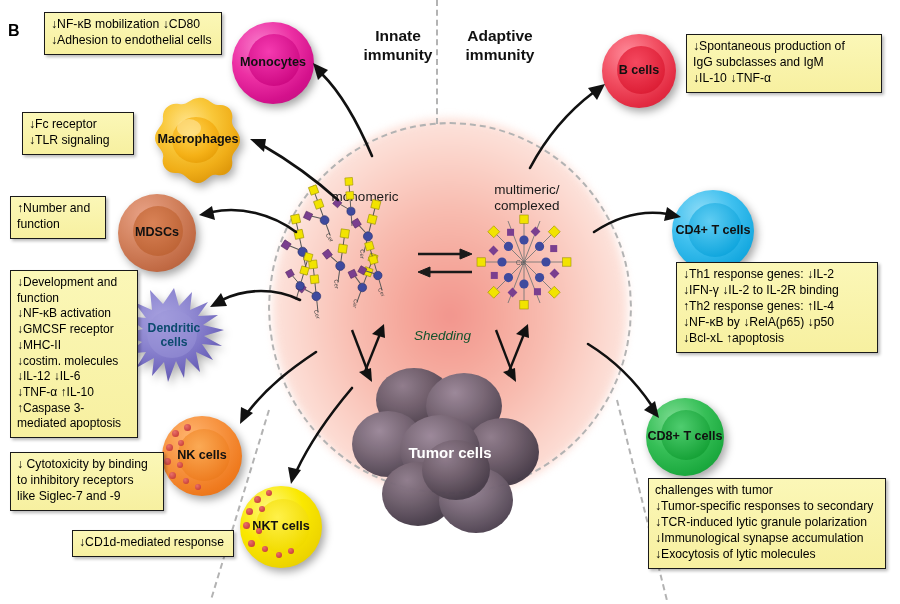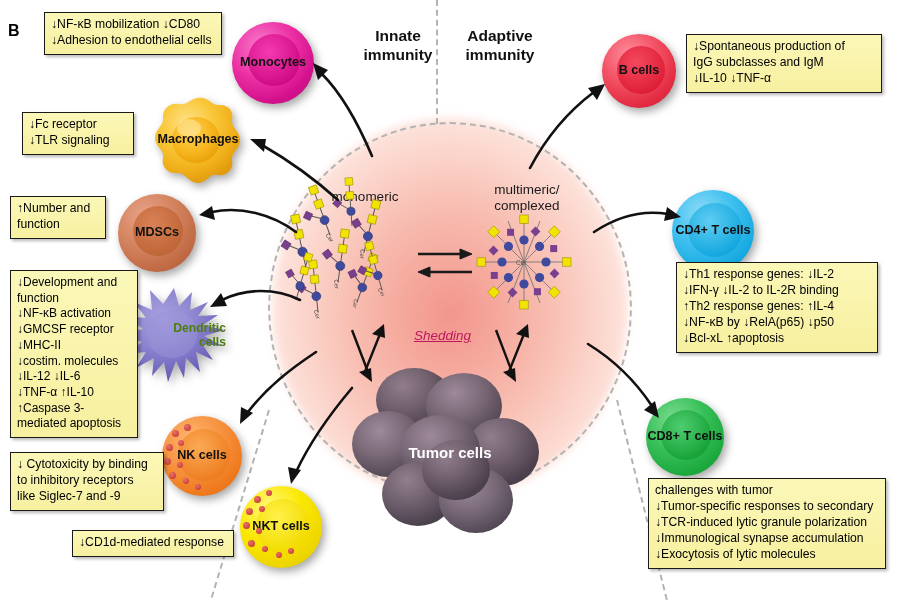--- a/index.html
+++ b/index.html
@@ -136,22 +136,21 @@
     position: absolute;
     font-size: 13.5px;
     color: #1a1a1a;
     text-align: center;
     line-height: 1.2;
   }
   .shedding {
     position: absolute;
     font-size: 13.5px;
     font-style: italic;
-    color: #be185d;
-    text-decoration: underline;
+    color: #14532d;
   }
   svg.overlay {
     position: absolute;
     left: 0; top: 0;
     width: 900px; height: 604px;
     pointer-events: none;
   }
   .granule {
     position: absolute;
     border-radius: 50%;
@@ -239,22 +238,22 @@
           <stop offset="80%" stop-color="#7269bf"></stop>
           <stop offset="100%" stop-color="#5f56ad"></stop>
         </radialGradient>
       </defs>
       <path fill="url(#dg)" d="M56 6 L61 24 L74 10 L72 28 L90 20 L80 34 L100 33 L85 43
         L106 48 L86 54 L104 64 L84 62 L95 78 L78 70 L82 90 L68 76 L66 96 L58 79
         L50 100 L46 80 L34 94 L36 76 L18 86 L28 70 L8 72 L24 60 L4 52 L25 47
         L8 34 L28 36 L16 20 L34 28 L32 8 L45 22 Z"></path>
       <ellipse cx="54" cy="52" rx="25" ry="24" fill="#9a93d8" opacity="0.5"></ellipse>
     </svg>
-    <div style="position:absolute; left:4px; top:40px; width:104px; text-align:right;
-                font-weight:bold; font-size:12.2px; color:#4d7c0f; line-height:1.12;">
+    <div style="position:absolute; left:4px; top:40px; width:104px; text-align:center;
+                font-weight:bold; font-size:12.2px; color:#0c4a6e; line-height:1.12;">
       <span style="display:block">Dendritic</span>
       <span style="display:block">cells</span>
     </div>
   </div>
 
   <div class="cell" style="left:162px; top:416px; width:80px; height:80px;
               background: radial-gradient(circle at 36% 28%, #ffb570 0%, #f79340 40%, #ef7a1e 72%, #e06a10 100%);">
     <div class="nucleus" style="left:16px; top:13px; width:52px; height:52px;
                 background: radial-gradient(circle at 40% 34%, #fba košice, #ef8024 70%, #e2700f);
                 background: radial-gradient(circle at 40% 34%, #fbaa55, #ef8024 70%, #e2700f);"></div>

